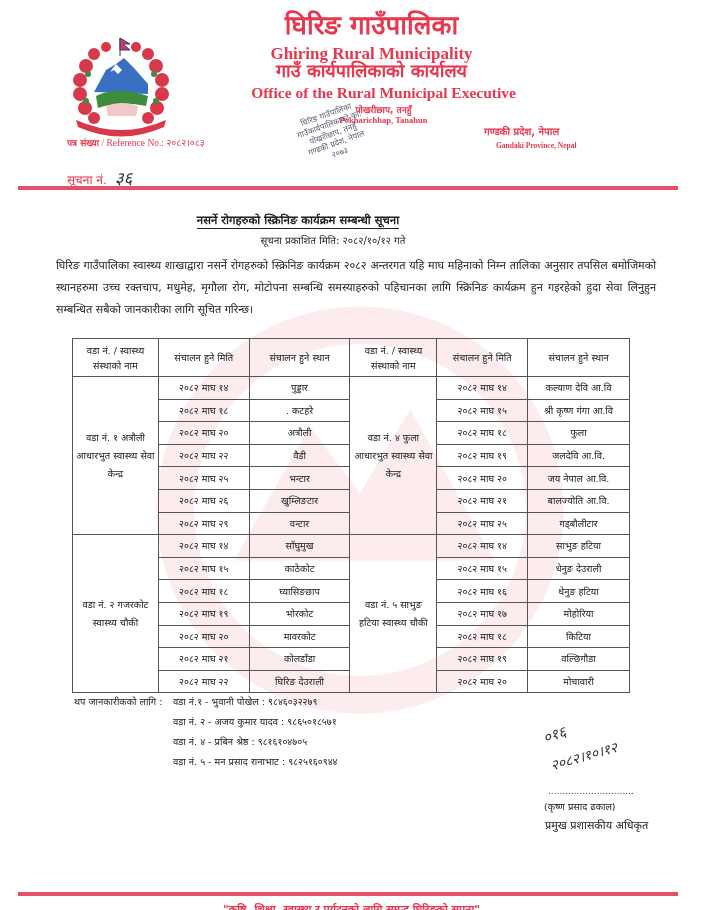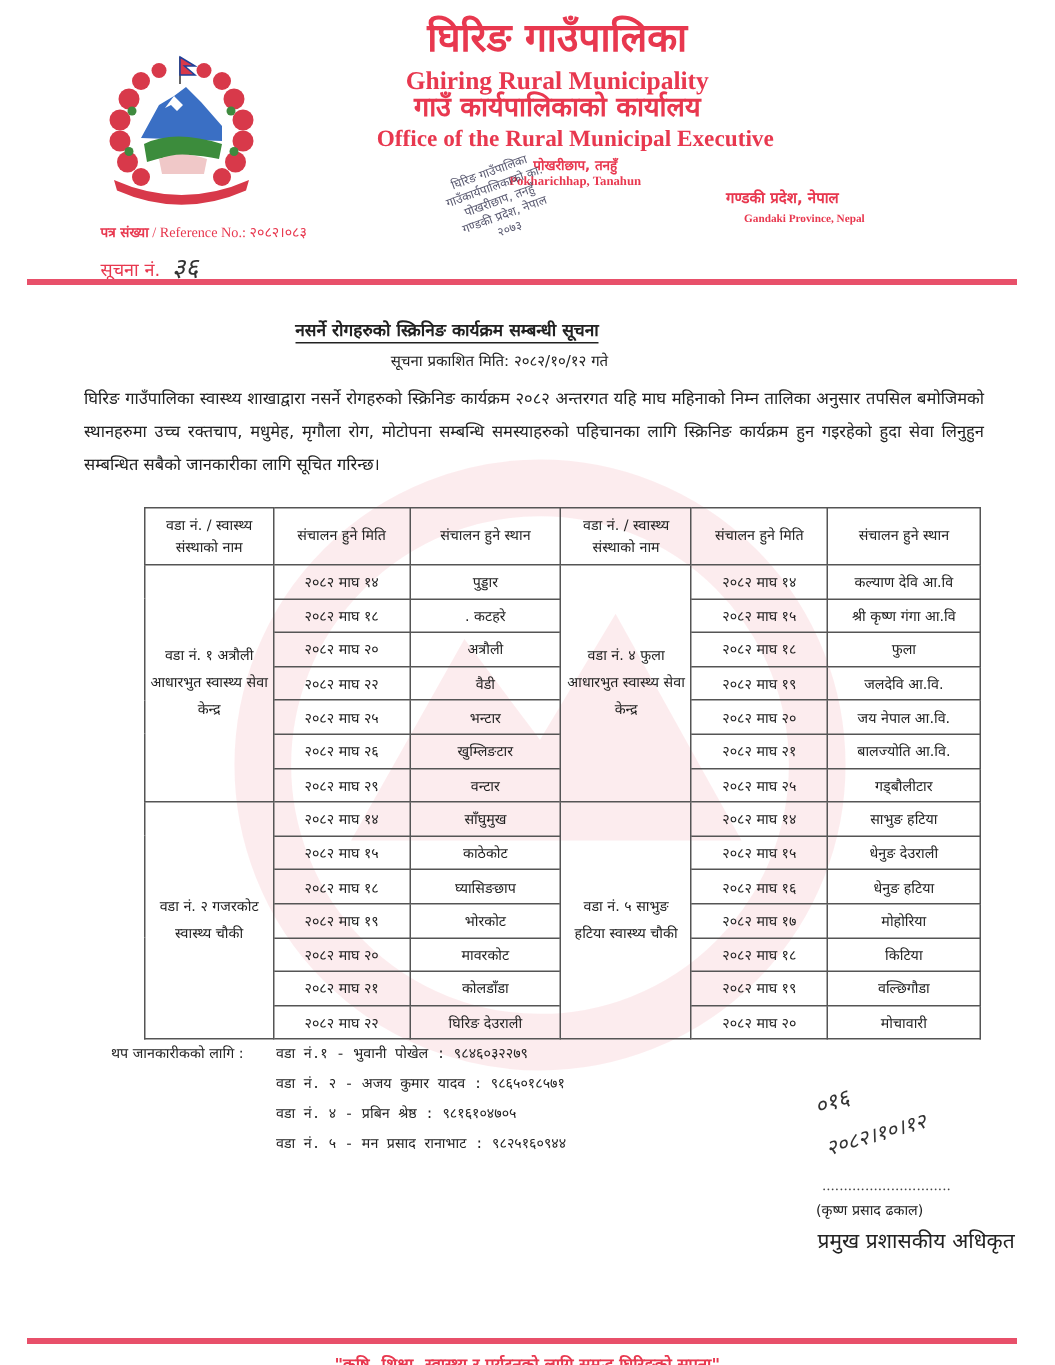--- a/index.html
+++ b/index.html
@@ -15,63 +15,63 @@
   .h-ne-title { top: 6px; font-family: "DejaVu Sans", sans-serif; font-size: 26px; left: 20px; }
   .h-en-title { top: 44px; font-family: "Liberation Serif", serif; font-size: 17px; left: 20px; }
   .h-ne-office { top: 58px; font-family: "DejaVu Sans", sans-serif; font-size: 18px; left: 20px; }
   .h-en-office { top: 84px; font-family: "Liberation Serif", serif; font-size: 15.5px; left: 32px; }
   .h-addr-ne { top: 103px; font-family: "DejaVu Sans", sans-serif; font-size: 9px; left: 32px; }
   .h-addr-en { top: 115px; font-family: "Liberation Serif", serif; font-size: 8.5px; left: 32px; }
 
   .prov-ne { position: absolute; left: 484px; top: 124px; color: #e8384f; font-family: "DejaVu Sans", sans-serif; font-size: 10px; font-weight: bold; }
   .prov-en { position: absolute; left: 496px; top: 141px; color: #e8384f; font-family: "Liberation Serif", serif; font-size: 7.5px; font-weight: bold; }
 
-  .ref { position: absolute; left: 67px; top: 148px; font-size: 9.5px; color: #e8384f; }
+  .ref { position: absolute; left: 67px; top: 136px; font-size: 9.5px; color: #e8384f; }
   .ref .ref-ne { font-family: "DejaVu Sans", sans-serif; font-weight: bold; font-size: 9px; }
   .ref .ref-en { font-family: "Liberation Serif", serif; }
   .ref .ref-val { font-family: "DejaVu Sans", sans-serif; }
   .notice-no { position: absolute; left: 67px; top: 166px; color: #e8384f; font-family: "DejaVu Sans", sans-serif; font-size: 12px; }
   .notice-no .hand { font-family: "DejaVu Sans", sans-serif; font-size: 17px; color: #333; margin-left: 4px; font-style: italic; }
 
   .stamp { position: absolute; left: 290px; top: 108px; width: 100px; height: 90px; color: #3a3a55; font-family: "DejaVu Sans", sans-serif; font-size: 8px; transform: rotate(-20deg); line-height: 10px; text-align: center; opacity: 0.85; }
 
   .redline { position: absolute; left: 18px; width: 660px; height: 4px; background: #e8506a; }
   .redline.top { top: 186px; }
   .redline.bottom { top: 892px; }
 
   
   .doc-title { position: absolute; left: 0; width: 596px; top: 212px; text-align: center; font-family: "DejaVu Sans", sans-serif; font-size: 11.5px; font-weight: bold; }
   .doc-title span { border-bottom: 1px solid #222; padding-bottom: 1px; }
   .pub-date { position: absolute; left: 0; width: 666px; top: 233px; text-align: center; font-family: "DejaVu Sans", sans-serif; font-size: 10px; }
 
   .body-text { position: absolute; left: 56px; top: 255px; width: 600px; font-family: "DejaVu Sans", sans-serif; font-size: 11px; line-height: 22px; text-align: justify; }
 
   
-  table.sched { position: absolute; left: 72px; top: 338px; width: 558px; border-collapse: collapse; font-family: "DejaVu Sans", sans-serif; font-size: 9.5px; margin-left: 24px; }
+  table.sched { position: absolute; left: 72px; top: 338px; width: 558px; border-collapse: collapse; font-family: "DejaVu Sans", sans-serif; font-size: 9.5px; }
   table.sched th, table.sched td { border: 1px solid #555; text-align: center; vertical-align: middle; font-weight: normal; height: 22.6px; padding: 0 3px; }
   table.sched th { height: 38px; line-height: 15px; }
   table.sched td.grp { line-height: 18px; }
   table.sched .c-grp { width: 86px; }
   table.sched .c-date { width: 91px; }
   table.sched .c-place { width: 101px; }
   table.sched .c-grp2 { width: 87px; }
   table.sched .c-date2 { width: 91px; }
   table.sched .c-place2 { width: 102px; }
 
   
   .contacts { position: absolute; left: 74px; top: 695px; font-family: "DejaVu Sans", sans-serif; font-size: 9.5px; }
   .contacts .lbl { position: absolute; left: 0; top: 0; white-space: nowrap; }
-  .contacts .line { position: absolute; left: 110px; white-space: nowrap; font-family: Liberation Mono, monospace; }
+  .contacts .line { position: absolute; left: 99px; white-space: nowrap; }
 
   
   .sig-hand { position: absolute; left: 540px; top: 728px; font-family: "DejaVu Serif", serif; font-style: italic; font-size: 15px; color: #333; transform: rotate(-18deg); transform-origin: left top; }
   .sig-hand2 { position: absolute; left: 548px; top: 756px; font-family: "DejaVu Serif", serif; font-style: italic; font-size: 14px; color: #333; transform: rotate(-16deg); transform-origin: left top; }
   .sig-dots { position: absolute; left: 548px; top: 786px; font-size: 9px; letter-spacing: 0px; color: #444; }
   .sig-name { position: absolute; left: 544px; top: 800px; font-family: "DejaVu Sans", sans-serif; font-size: 9.5px; }
-  .sig-title { position: absolute; left: 545px; top: 817px; font-family: "DejaVu Sans", sans-serif; font-size: 14px; }
+  .sig-title { position: absolute; left: 545px; top: 817px; font-family: "DejaVu Sans", sans-serif; font-size: 11px; }
 
   .footer-motto { position: absolute; left: 0; width: 703px; top: 901px; text-align: center; color: #e8384f; font-family: "DejaVu Sans", sans-serif; font-size: 11px; font-weight: bold; }
 </style>
 </head>
 <body>
 
 <svg class="watermark" viewBox="0 0 100 100">
   <circle cx="50" cy="50" r="44" fill="none" stroke="#e8384f" stroke-width="9"></circle>
   <path d="M20 62 L38 30 L50 46 L62 26 L82 62 Z" fill="#e8384f"></path>
 </svg>

